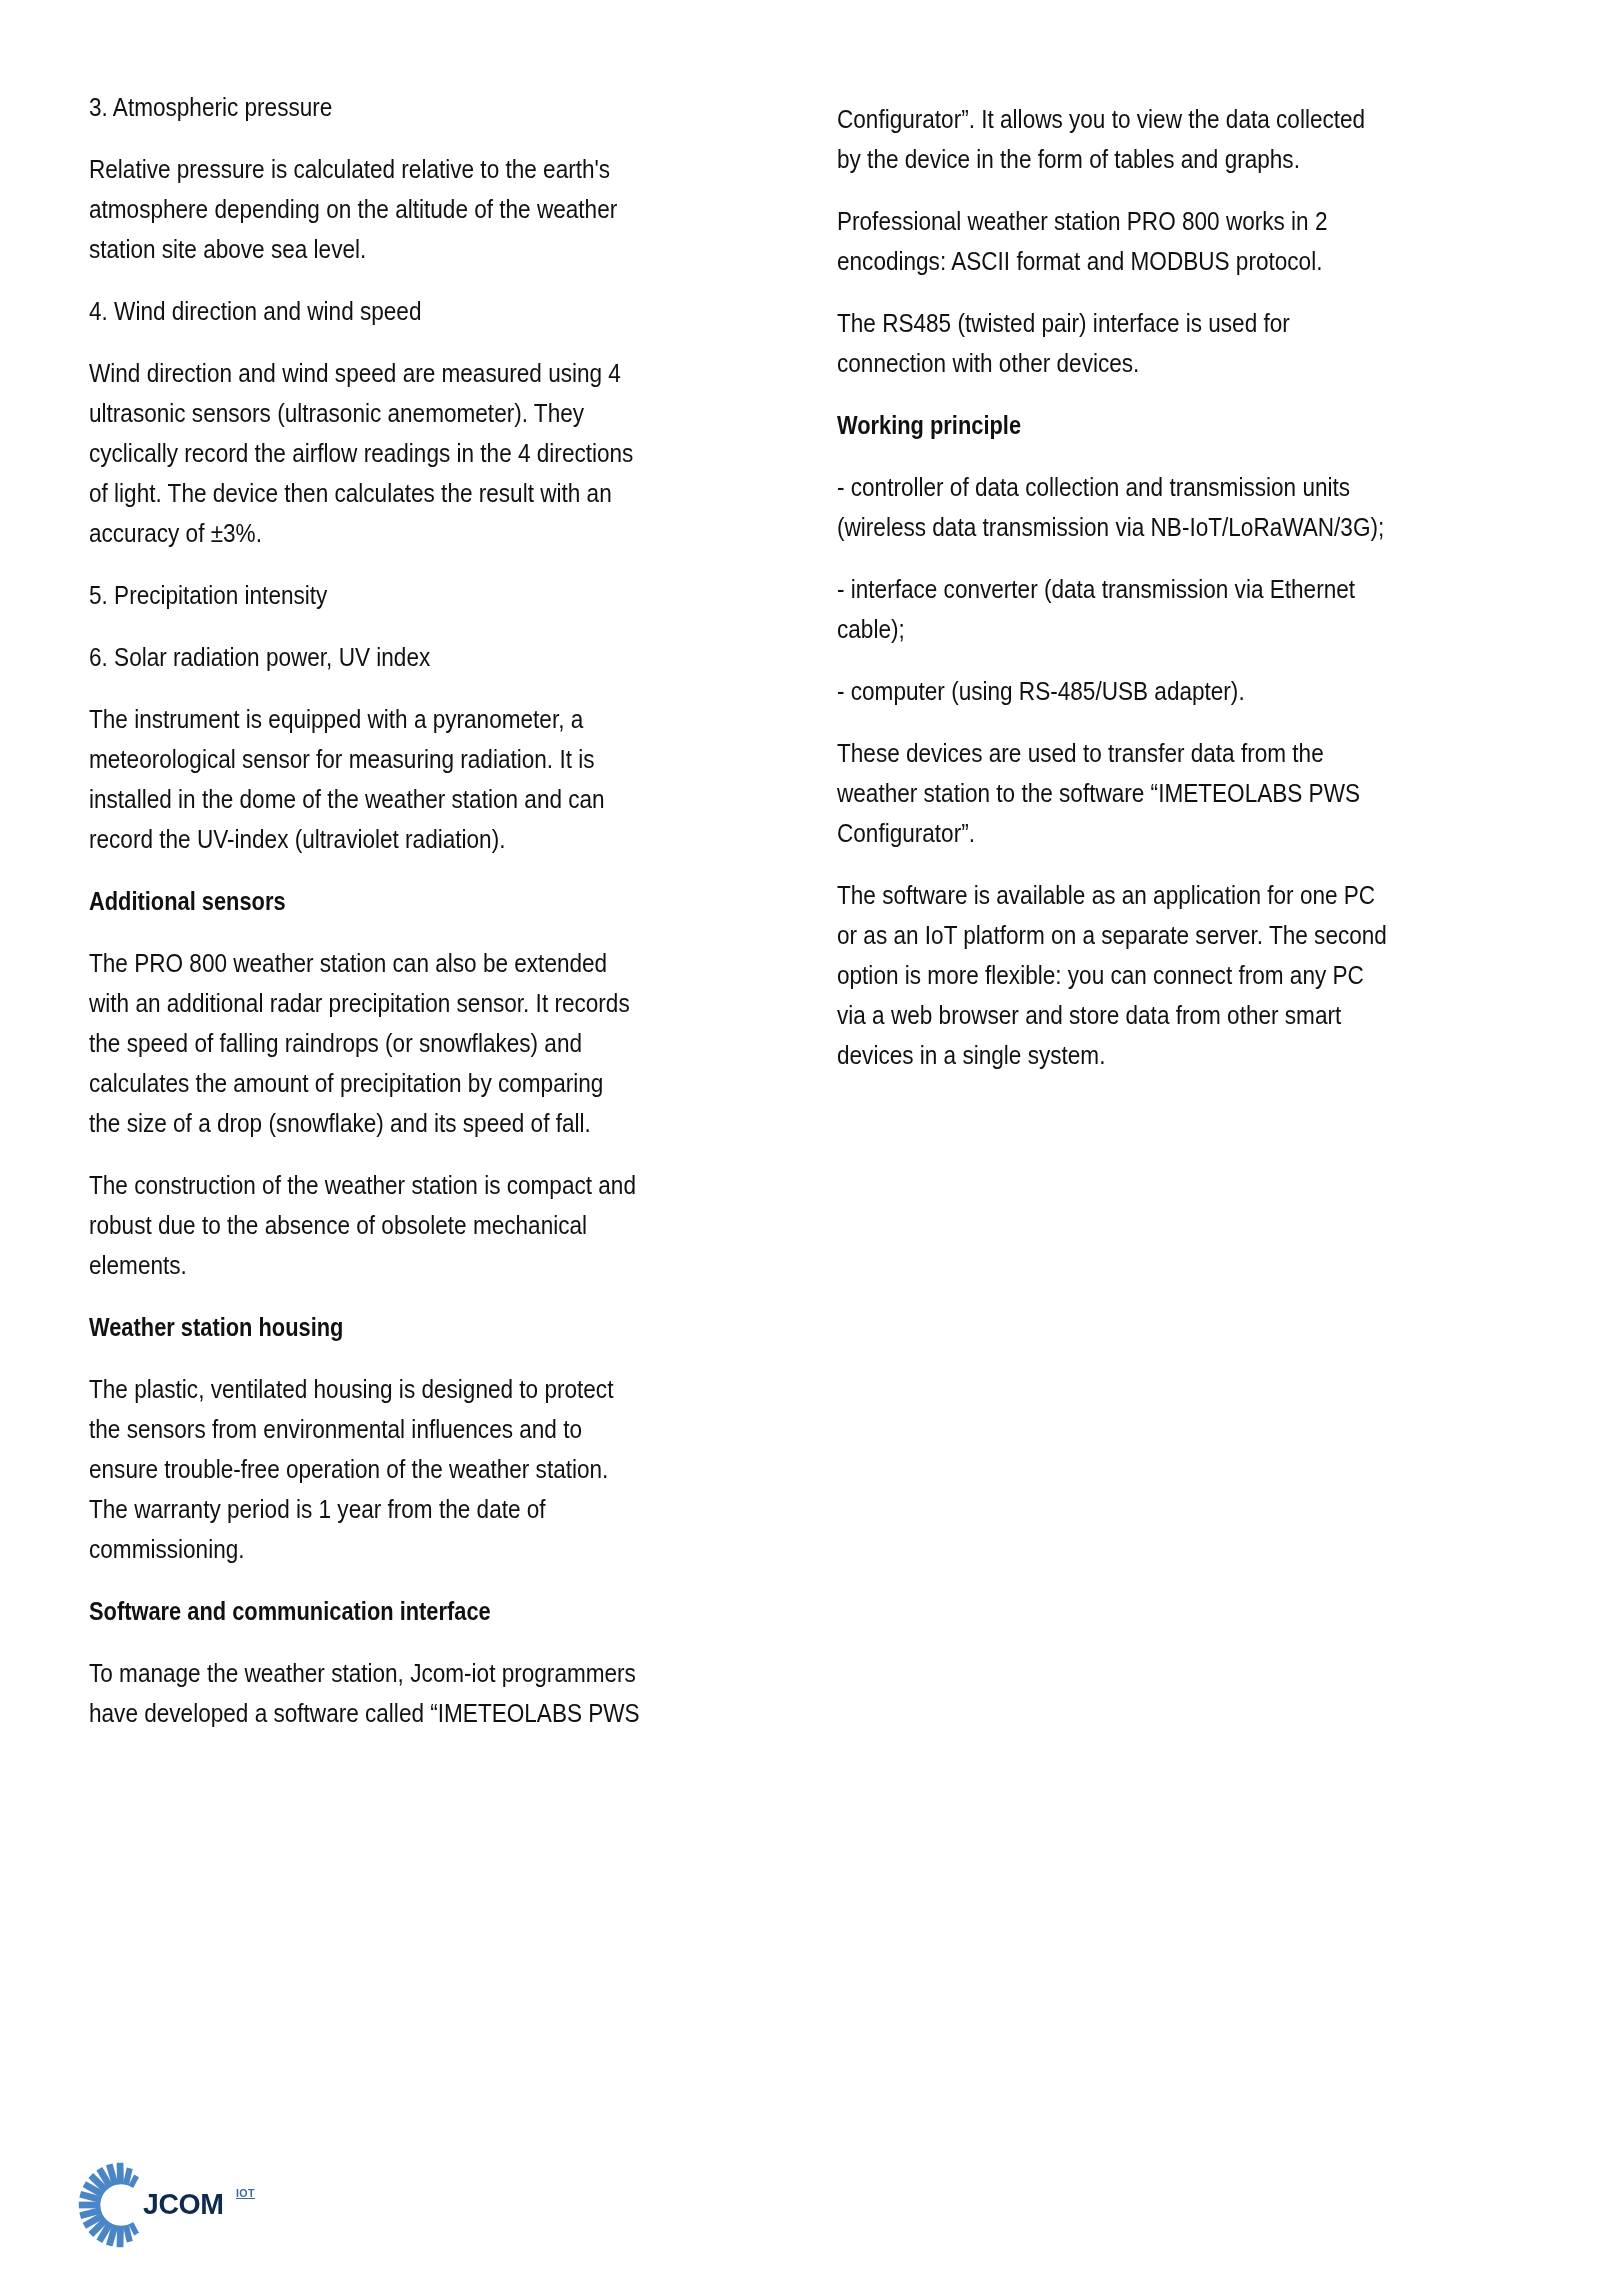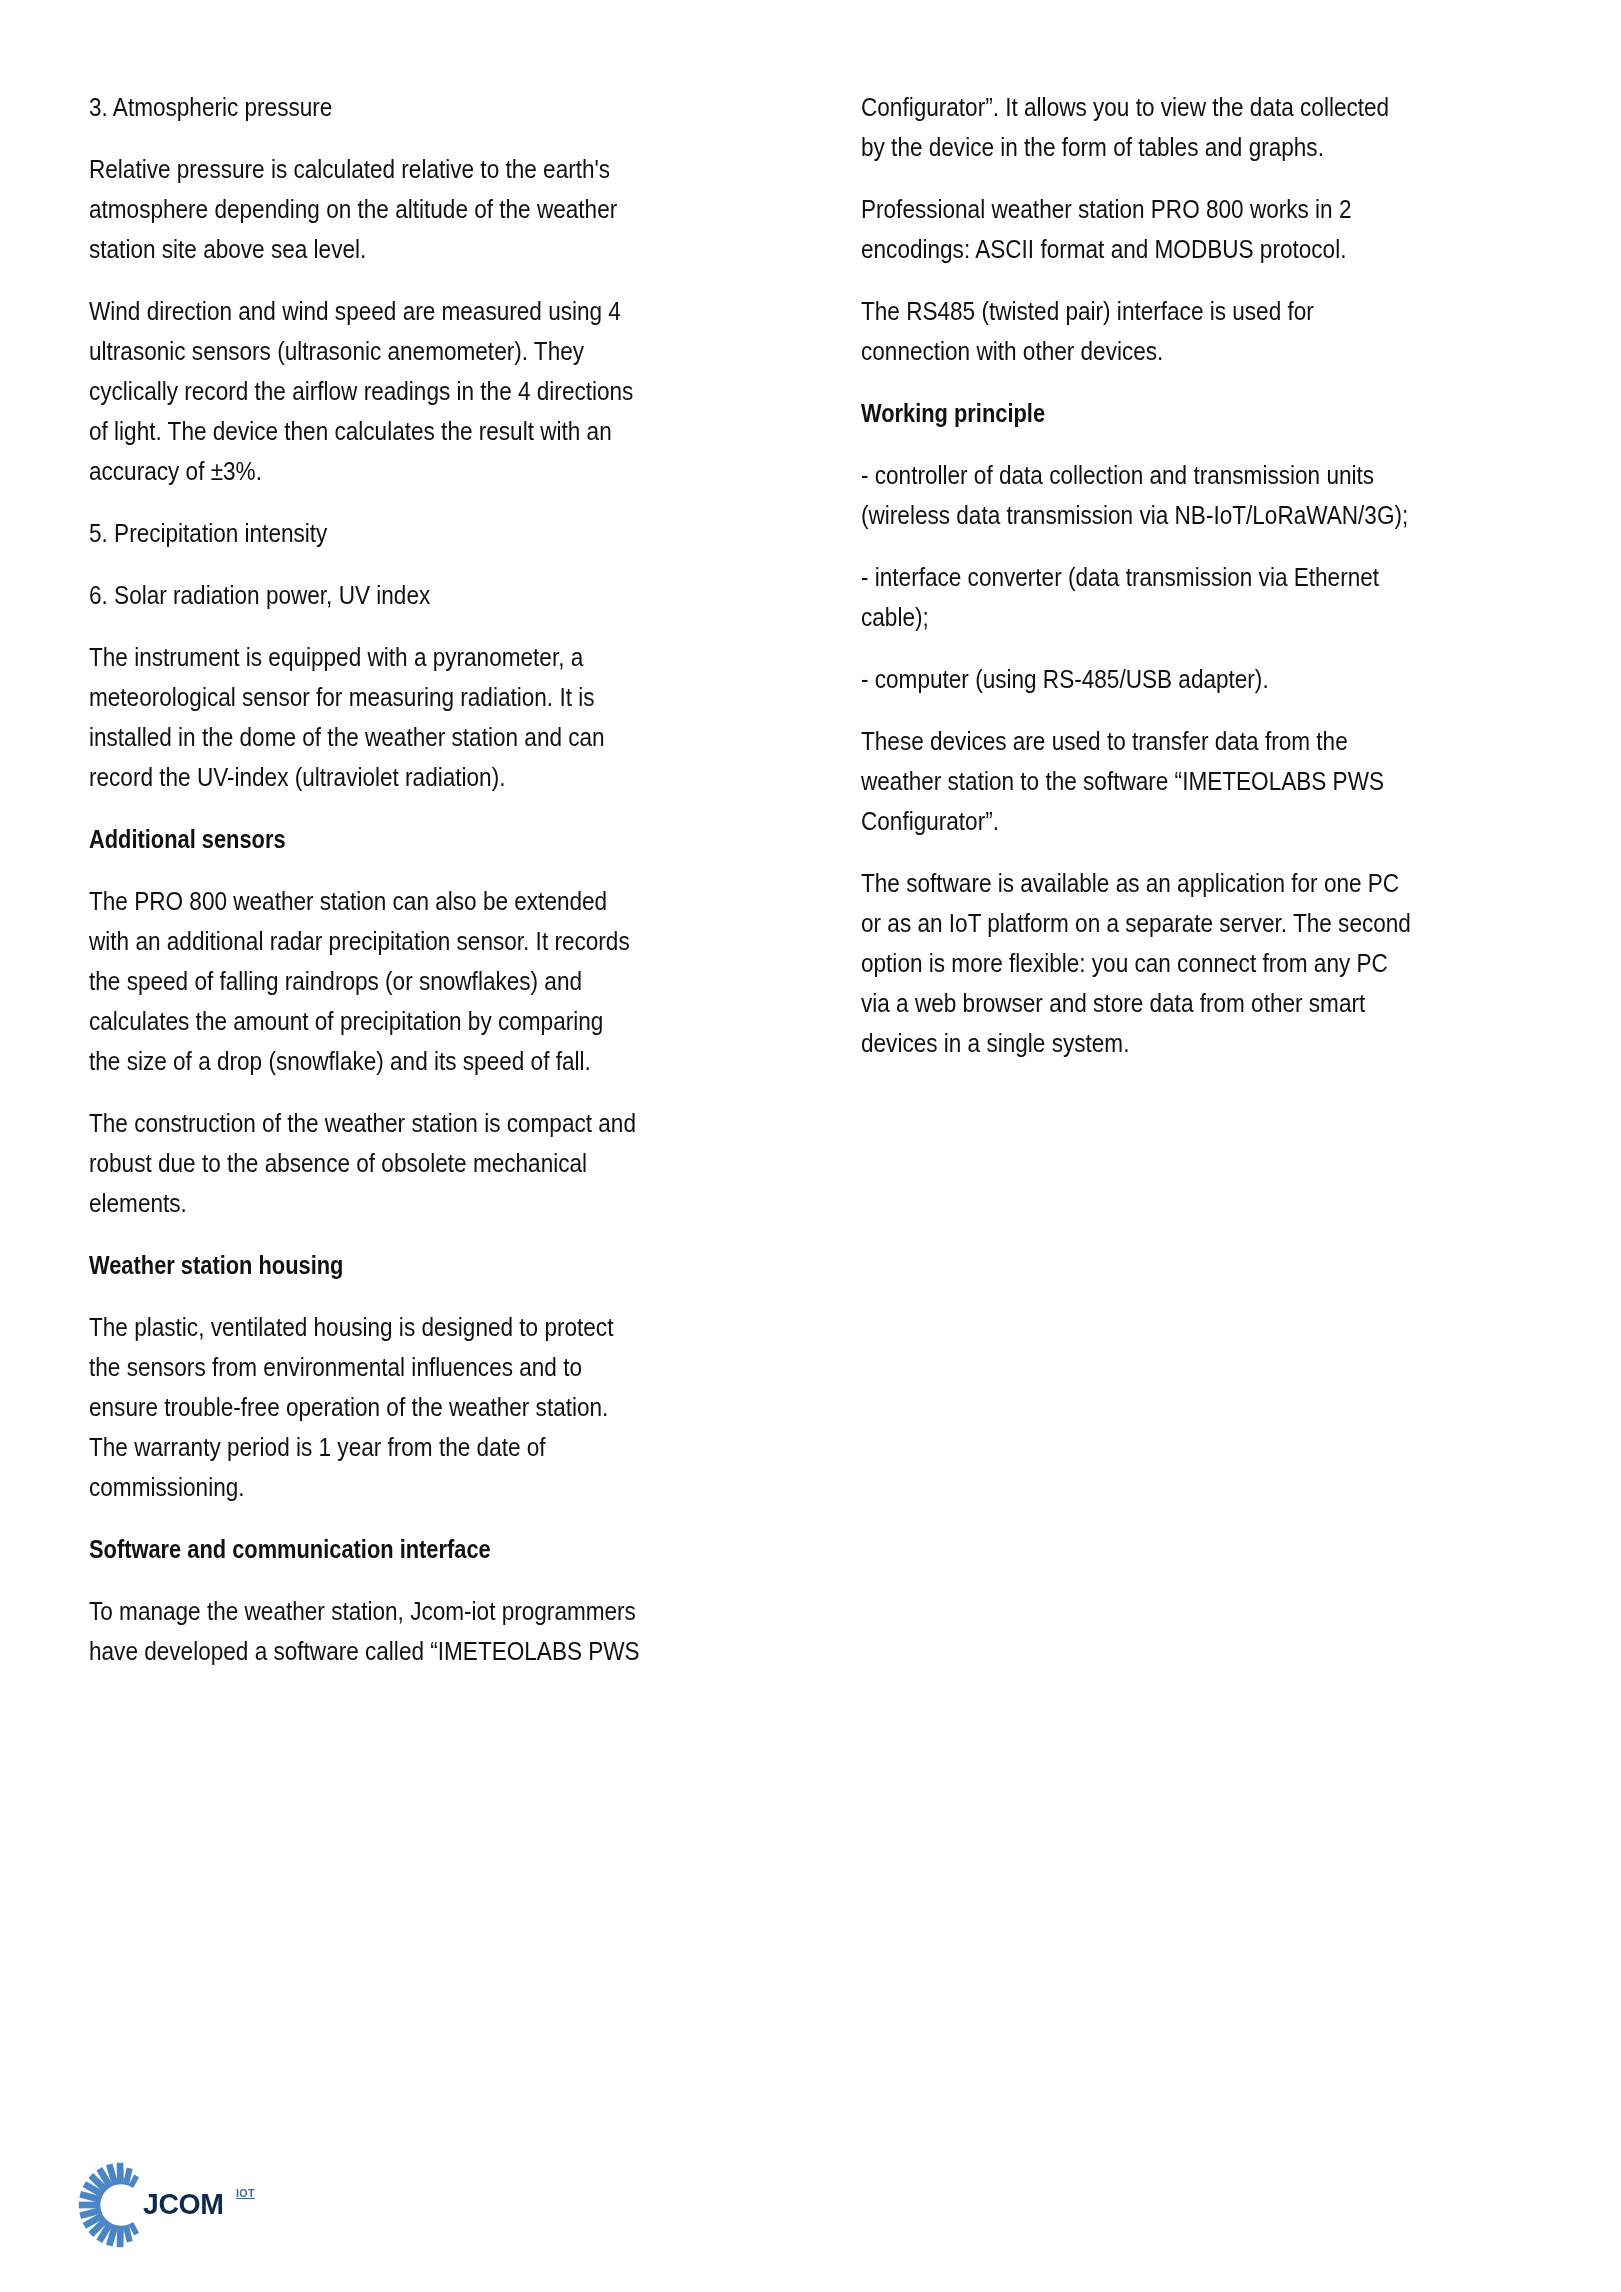--- a/index.html
+++ b/index.html
@@ -1,20 +1,20 @@
 <!DOCTYPE html>
 <html style="font-size:14.3px"><head>
 <meta charset="utf-8">
 <style>
   html, body { margin: 0; padding: 0; background: #ffffff; }
   body { width: 1621px; height: 2293px; position: relative; overflow: hidden; }
   .page { position: absolute; left: 0; top: 0; width: 1621px; height: 1713px; background: #ffffff; }
   .col { position: absolute; top: 87px; width: 699px; }
   .col-left { left: 89px; }
-  .col-right { left: 861px; }
+  .col-right { left: 837px; margin-top: 12px; }
   .para { margin: 0 0 22px 0; }
   .line {
     display: block;
     height: 40px;
     line-height: 40px;
     white-space: nowrap;
     font-family: "Liberation Sans", sans-serif;
     font-size: 26px;
     color: #111111;
     transform-origin: 0 50%;
@@ -40,20 +40,23 @@
 
 <div class="page">
   <div class="col col-left">
       <div class="para">
         <span class="line">3. Atmospheric pressure</span>
       </div>
       <div class="para">
         <span class="line">Relative pressure is calculated relative to the earth's</span>
         <span class="line">atmosphere depending on the altitude of the weather</span>
         <span class="line">station site above sea level.</span>
+      </div>
+      <div class="para">
+        <span class="line">4. Wind direction and wind speed</span>
       </div>
       <div class="para">
         <span class="line">Wind direction and wind speed are measured using 4</span>
         <span class="line">ultrasonic sensors (ultrasonic anemometer). They</span>
         <span class="line">cyclically record the airflow readings in the 4 directions</span>
         <span class="line">of light. The device then calculates the result with an</span>
         <span class="line">accuracy of ±3%.</span>
       </div>
       <div class="para">
         <span class="line">5. Precipitation intensity</span>

